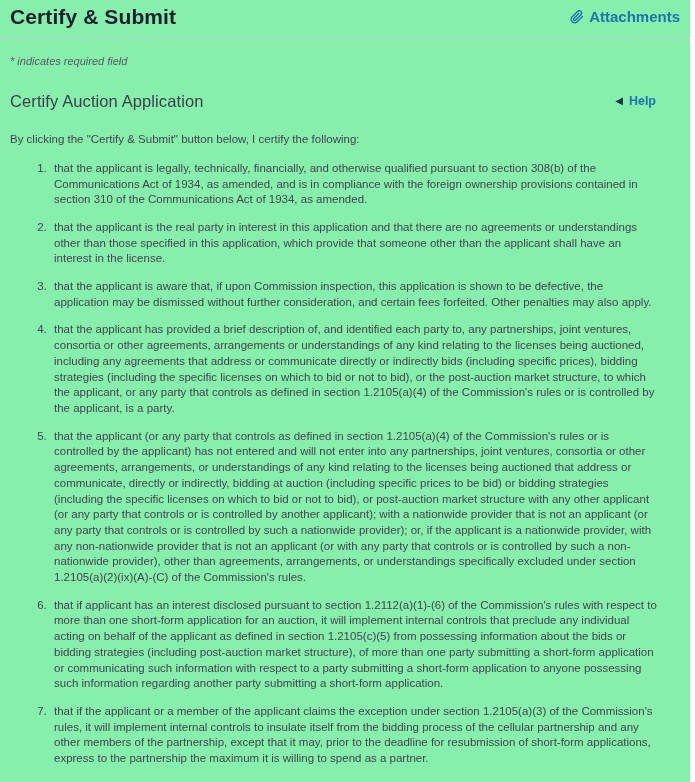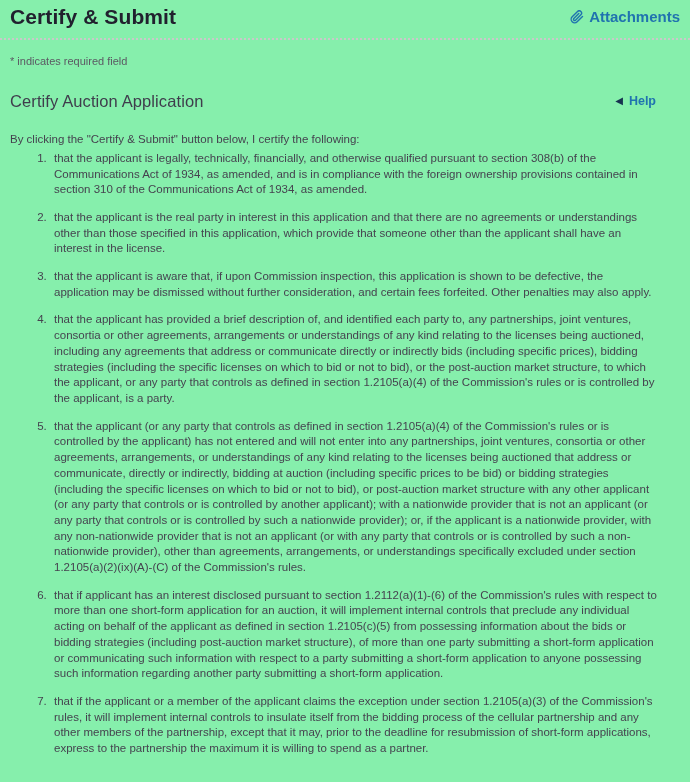--- a/index.html
+++ b/index.html
@@ -44,20 +44,21 @@
     border-top: 2px dotted #c9c9c9;
     height: 0;
     width: 100%;
   }
 
   .content { padding: 0 10px; }
 
   .required-note {
     margin-top: 15px;
     font-size: 11px;
+    font-style: italic;
     color: #5b5963;
   }
 
   .section-row {
     display: flex;
     align-items: flex-start;
     justify-content: space-between;
     margin-top: 25px;
     text-align: center;
   }
@@ -86,21 +87,21 @@
   }
 
   .intro-text {
     margin-top: 21px;
     font-size: 11.5px;
     line-height: 15.7px;
     color: #45434f;
   }
 
   ol.cert-list {
-    margin-top: 3px;
+    margin-top: 13px;
     padding-left: 40px;
     margin-right: 23px;
     list-style: decimal;
   }
   ol.cert-list li {
     font-size: 11.5px;
     line-height: 15.7px;
     color: #45434f;
     margin-bottom: 12px;
     padding-left: 4px;

